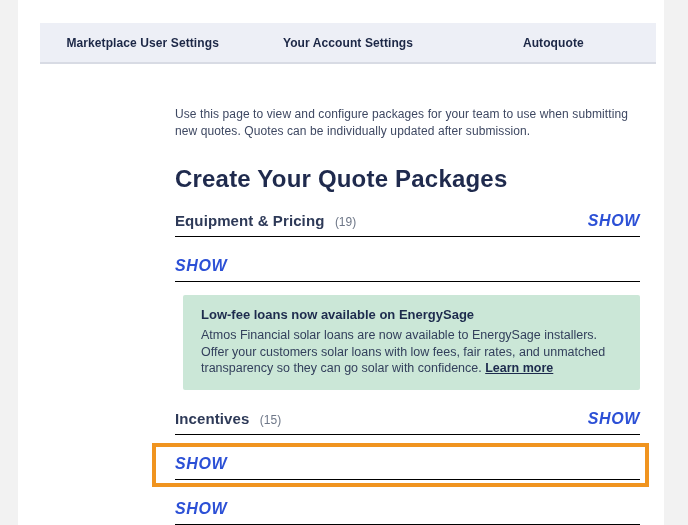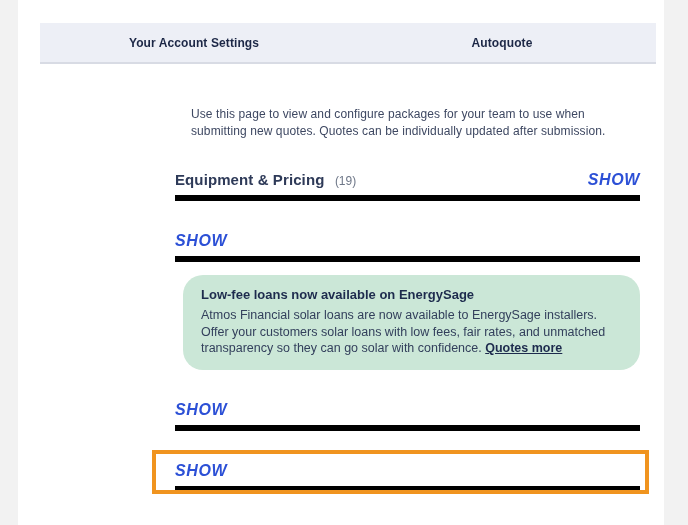--- a/index.html
+++ b/index.html
@@ -47,39 +47,39 @@
     pointer-events: none;
     z-index: 5;
   }
   .tab-frame { left: -8px; right: -5px; top: -4px; bottom: -15px; }
   
   .content {
     margin: 44px 0 0 157px;
     width: 465px;
   }
   .intro {
-    margin: 16px;
+    margin: 0;
     font-size: 12px; line-height: 17px;
     color: #3e4862;
     letter-spacing: 0.1px;
   }
   h1 {
     margin: 26px 0 0;
     font-size: 24px; line-height: 26px;
     font-weight: 700;
     color: #1f2a4d;
     letter-spacing: 0.2px;
   }
   .row {
     position: relative;
-    margin-top: 31px;
+    margin-top: 20px;
     display: flex;
     justify-content: space-between;
     align-items: baseline;
-    border-bottom: 6px solid #000000;
+    border-bottom: 1px solid #000000;
     padding-bottom: 6px;
   }
   .row-title {
     font-size: 15px; font-weight: 700;
     color: #2e3a58;
     letter-spacing: 0.1px;
   }
   .row-count {
     font-size: 12px;
     color: #6e7788;
@@ -93,21 +93,21 @@
     cursor: pointer;
     font-style: italic;
   }
   .row-frame { left: -23px; right: -9px; top: -12px; bottom: -8px; }
   
   .banner {
     margin: 13px 0 0 8px;
     width: 457px;
     box-sizing: border-box;
     background: #cbe7d7;
-    border-radius: 20px;
+    border-radius: 2px;
     padding: 12px 18px 13px;
   }
   .banner-title {
     font-size: 13px; font-weight: 700;
     color: #1d2b4d;
     margin-bottom: 5px;
   }
   .banner-body {
     margin: 0;
     font-size: 12.5px; line-height: 16.5px;
@@ -120,54 +120,62 @@
     cursor: pointer;
   }
 </style>
 </head>
 <body>
 
 <div class="page">
 
   <nav class="tabbar">
     <div class="tab">
+      <span>Marketplace User Settings</span>
+    </div>
+    <div class="tab">
       <span>Your Account Settings</span>
     </div>
     <div class="tab">
       <span>Autoquote</span>
     </div>
     <span class="tabbar-baseline"></span>
   </nav>
 
   <main class="content">
 
     <p class="intro">Use this page to view and configure packages for your team to use when submitting new quotes. Quotes can be individually updated after submission.</p>
 
+    <h1>Create Your Quote Packages</h1>
 
     <div class="row">
       <div>
         <span class="row-title">Equipment &amp; Pricing</span>
         <span class="row-count">(19)</span>
       </div>
       <a class="show">SHOW</a>
     </div>
 
     <div class="row">
       <a class="show">SHOW</a>
     </div>
 
     <aside class="banner">
       <div class="banner-title">Low-fee loans now available on EnergySage</div>
       <p class="banner-body">
         <span>Atmos Financial solar loans are now available to EnergySage installers. Offer your customers solar loans with low fees, fair rates, and unmatched transparency so they can go solar with confidence.</span>
-        <a class="banner-link">Quotes more</a>
+        <a class="banner-link">Learn more</a>
       </p>
     </aside>
 
     <div class="row">
+      <div>
+        <span class="row-title">Incentives</span>
+        <span class="row-count">(15)</span>
+      </div>
       <a class="show">SHOW</a>
     </div>
 
     <div class="row">
       <a class="show">SHOW</a>
       <span class="frame row-frame"></span>
     </div>
 
     <div class="row">
       <a class="show">SHOW</a>

